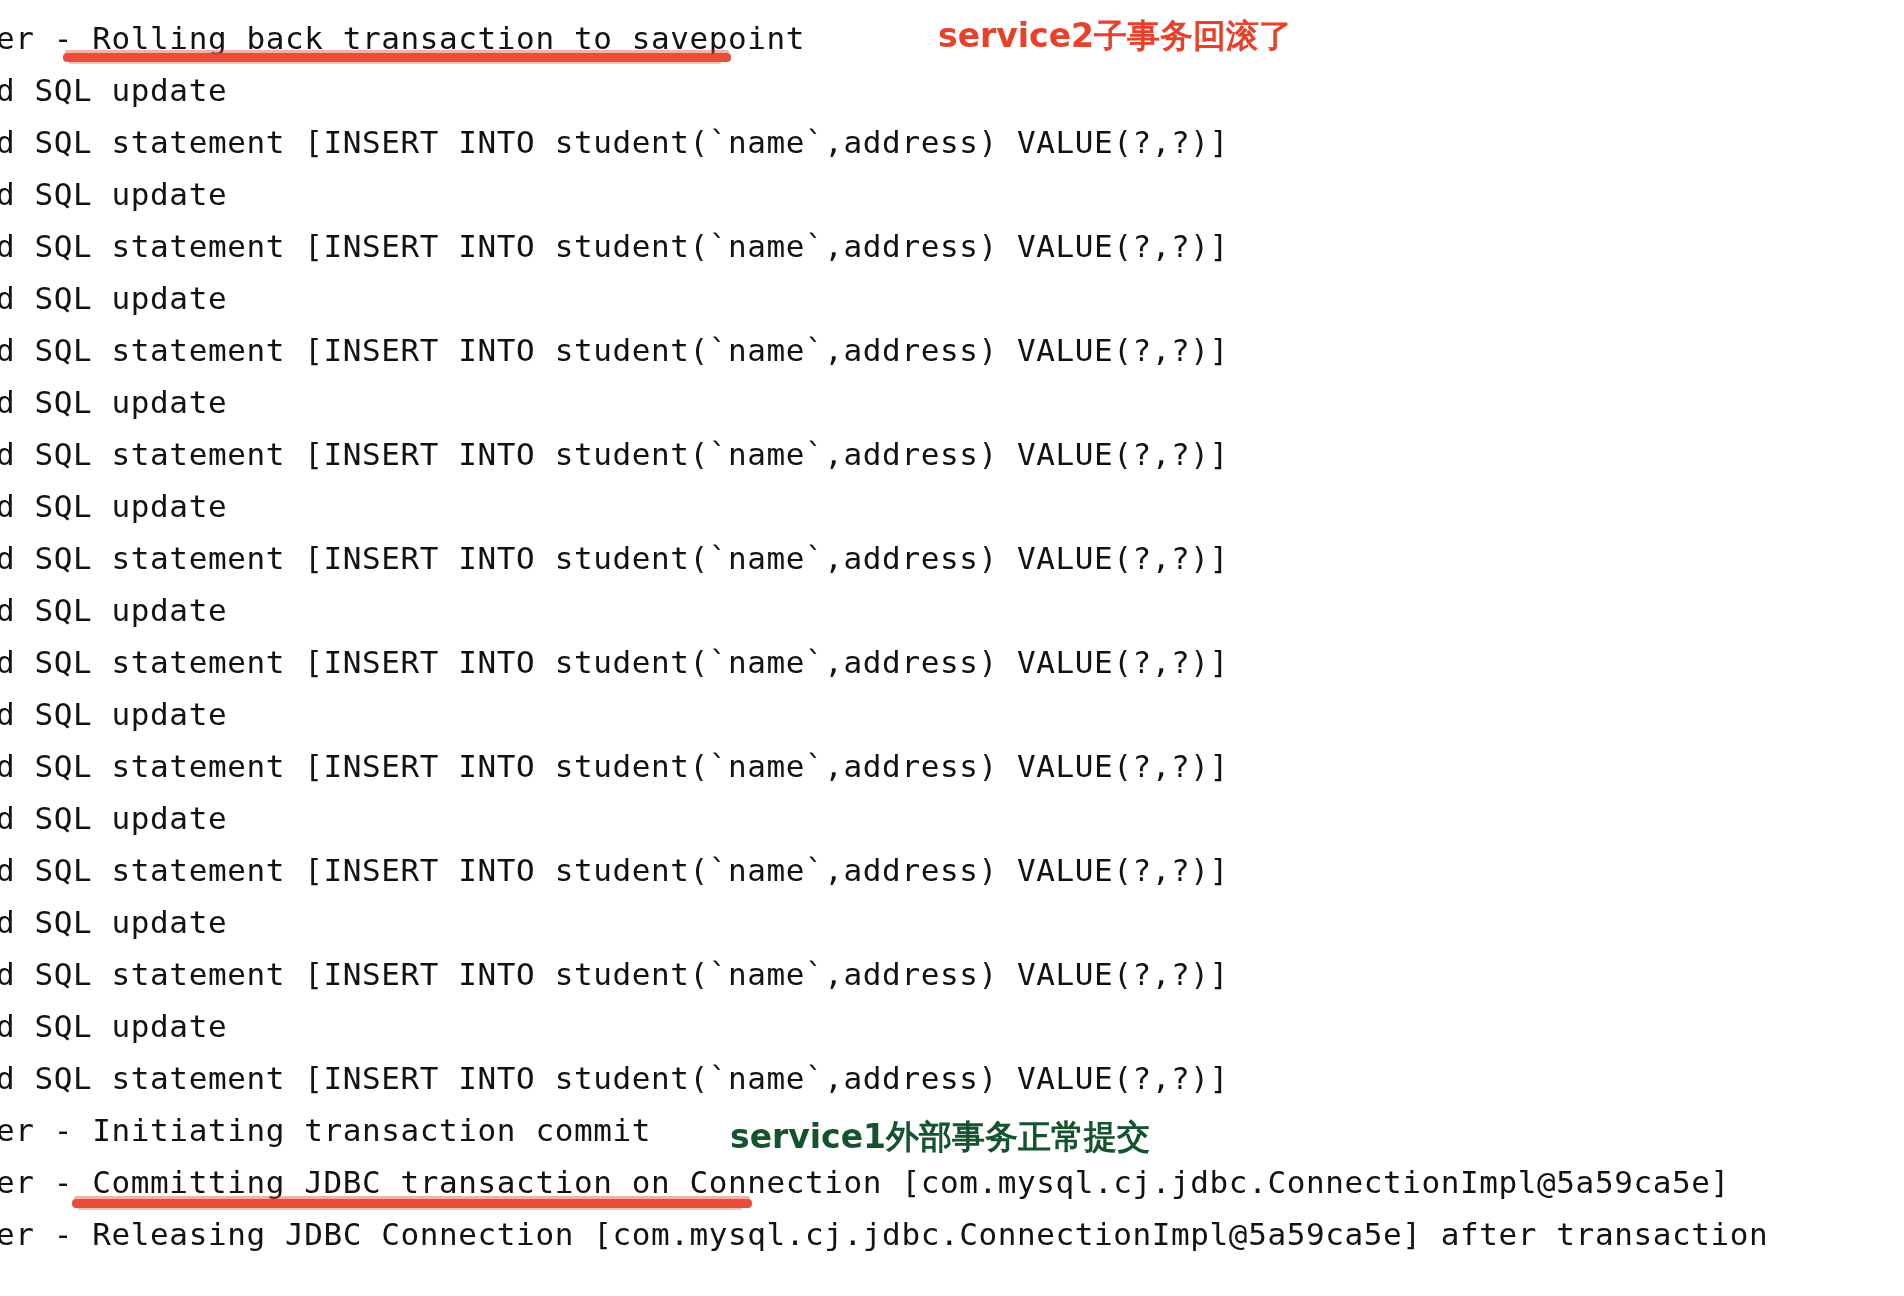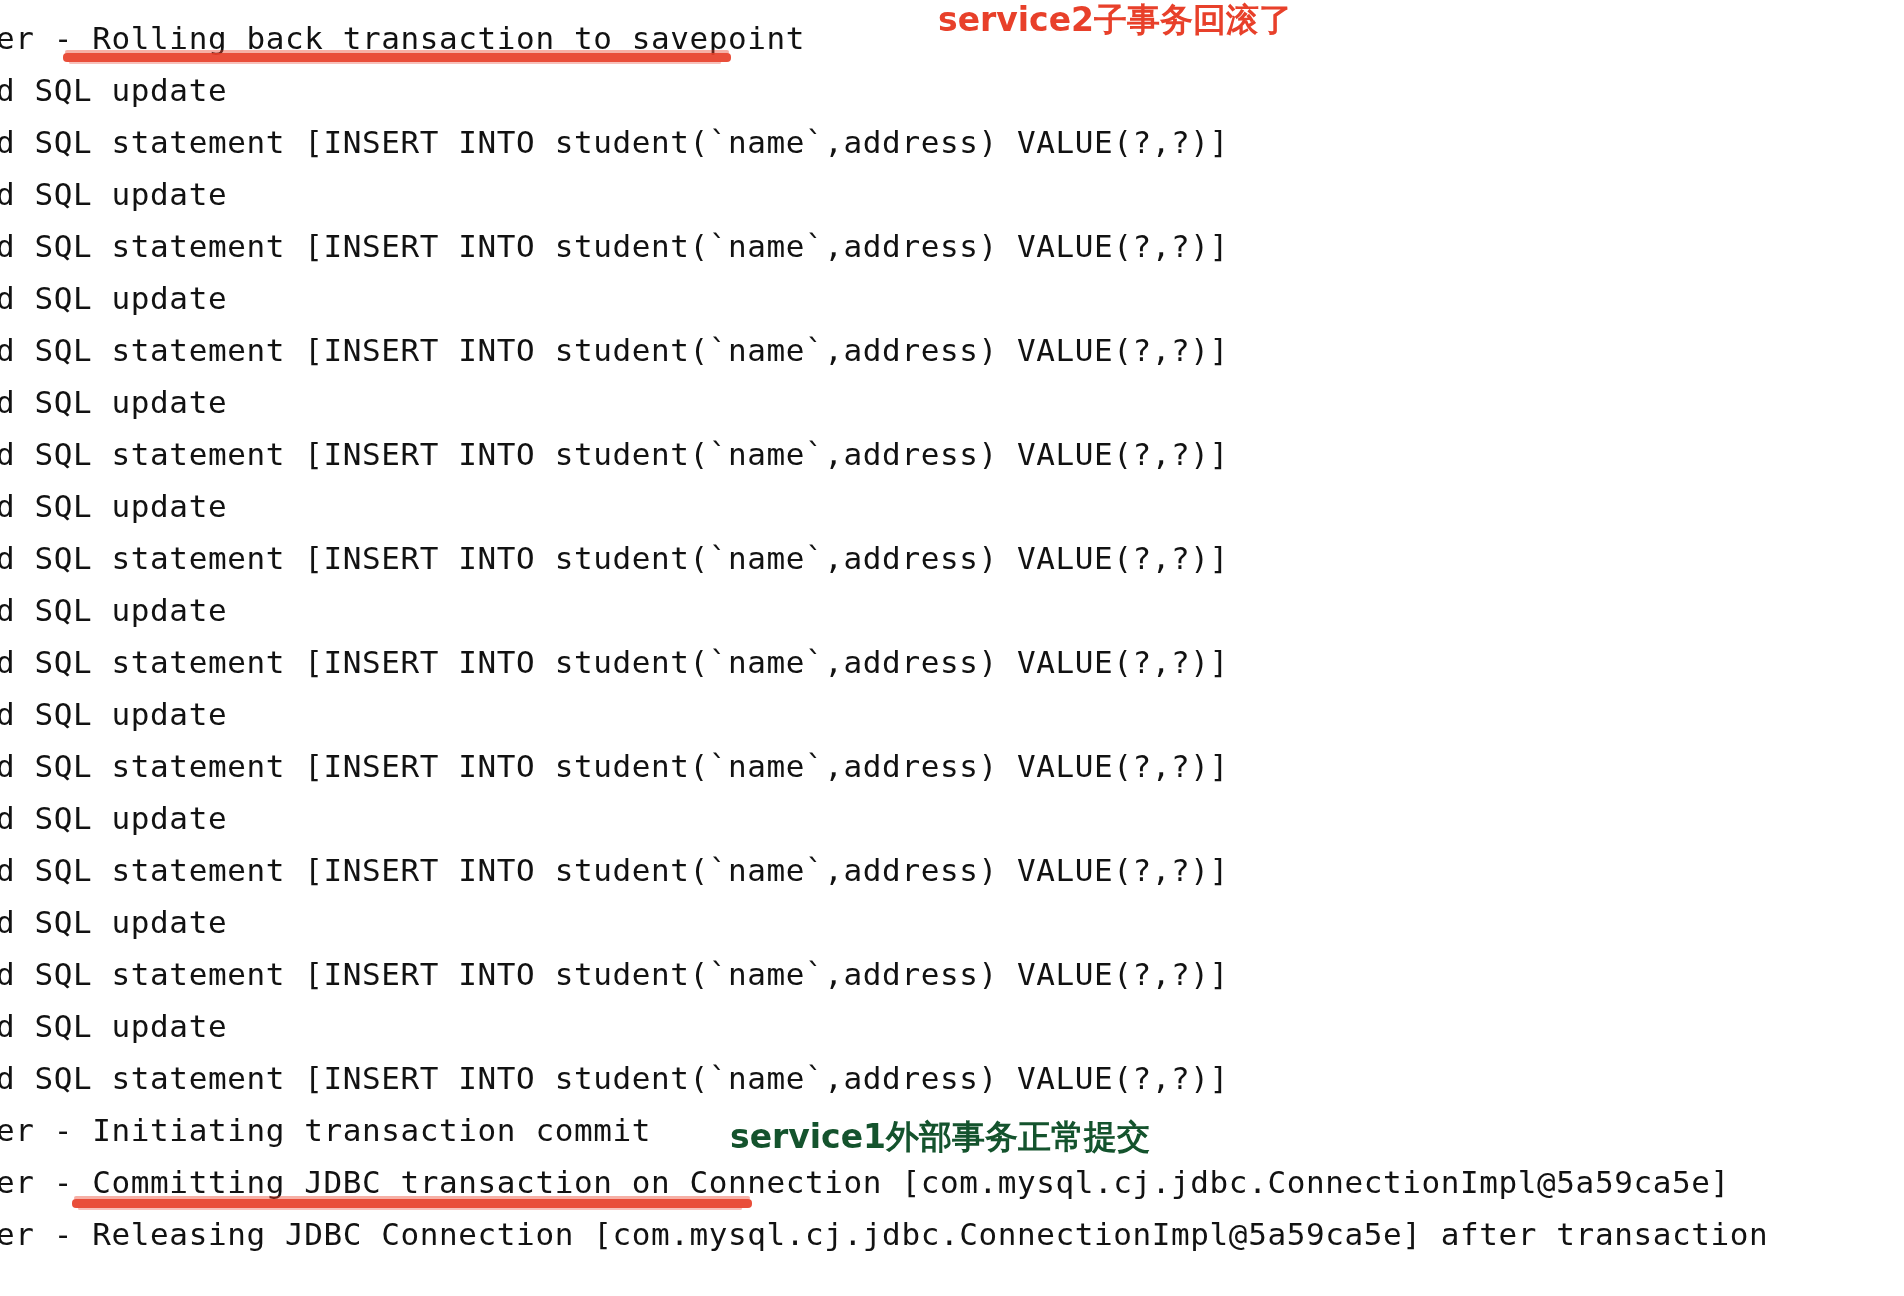--- a/index.html
+++ b/index.html
@@ -108,16 +108,16 @@
       <div class="log-line" style="top: 1002px;">d SQL update</div>
       <div class="log-line" style="top: 1054px;">d SQL statement [INSERT INTO student(`name`,address) VALUE(?,?)]</div>
       <div class="log-line" style="top: 1106px;">er - Initiating transaction commit</div>
       <div class="log-line" style="top: 1158px;">er - Committing JDBC transaction on Connection [com.mysql.cj.jdbc.ConnectionImpl@5a59ca5e]</div>
       <div class="log-line" style="top: 1210px;">er - Releasing JDBC Connection [com.mysql.cj.jdbc.ConnectionImpl@5a59ca5e] after transaction</div>
     </div>
 
   <div class="underline-mark" id="ul-0" style="left: 63px; top: 53px; width: 668px; background: rgb(232, 64, 42);"></div>
   <div class="underline-mark" id="ul-1" style="left: 72px; top: 1199px; width: 680px; background: rgb(232, 64, 42);"></div>
 
-  <div class="annotation" id="an-0" style="left: 938px; top: 2px; color: rgb(232, 64, 42);">service2子事务回滚了</div>
+  <div class="annotation" id="an-0" style="left: 938px; top: 18px; color: rgb(232, 64, 42);">service2子事务回滚了</div>
   <div class="annotation" id="an-1" style="left: 730px; top: 1119px; color: #14532d;">service1外部事务正常提交</div>
 
 </div>
 
 </body></html>

